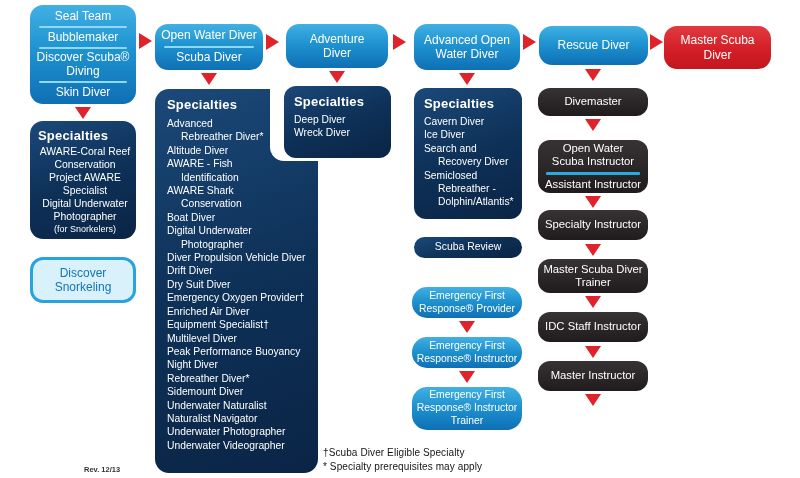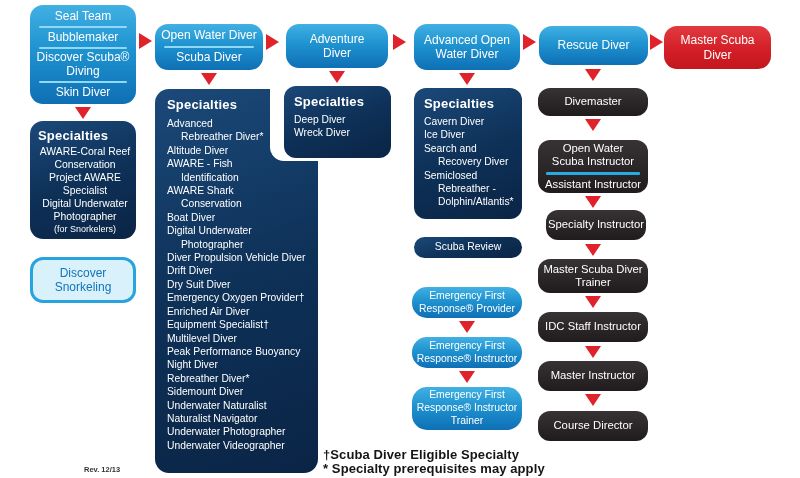--- a/index.html
+++ b/index.html
@@ -47,21 +47,21 @@
 
   .snork { position:absolute; background:#d9f1fb; border:3px solid #29a3dd; border-radius:13px;
            color:#1274ba; font-size:12px; line-height:1.2; }
 
   .pill { border-radius:15px; }
   .blkline { font-size:11.3px; line-height:1.18; }
   .cyanline { height:3px; background:#29abe2; width:86%; margin:3px auto; border-radius:1px; }
 
   .efr-label { font-size:10.4px; line-height:1.22; }
 
-  .footnote { position:absolute; font-size:13px; font-weight:700; color:#151515; letter-spacing:.1px;text-align:center; }
+  .footnote { position:absolute; font-size:10px; font-weight:400; color:#151515; letter-spacing:.1px;text-align:center; }
   .rev { position:absolute; font-size:7.5px; font-weight:700; color:#333; }
 </style>
 </head>
 <body>
 
 <div class="canvas">
 
   <div class="box blue" style="left:30px;top:5px;width:106px;height:99px;">
     <div class="rowstack">
       <div class="row">Seal Team</div>
@@ -218,42 +218,39 @@
   <div class="arrow-d" style="left:585px;top:119px;"></div>
 
   <div class="box black center" style="left:538px;top:140px;width:110px;height:53px;">
     <div class="blkline pre">Open Water
 Scuba Instructor</div>
     <div class="cyanline"></div>
     <div class="blkline">Assistant Instructor</div>
   </div>
   <div class="arrow-d" style="left:585px;top:196px;"></div>
 
-  <div class="box black center" style="left:538px;top:210px;width:100px;height:30px;margin-left:8px;">
+  <div class="box black center" style="left:538px;top:210px;width:110px;height:30px;">
     <div class="blkline">Specialty Instructor</div>
   </div>
   <div class="arrow-d" style="left:585px;top:244px;"></div>
 
   <div class="box black center" style="left:538px;top:259px;width:110px;height:34px;">
     <div class="blkline pre">Master Scuba Diver
 Trainer</div>
   </div>
   <div class="arrow-d" style="left:585px;top:296px;"></div>
 
   <div class="box black center" style="left:538px;top:312px;width:110px;height:30px;">
     <div class="blkline">IDC Staff Instructor</div>
   </div>
   <div class="arrow-d" style="left:585px;top:346px;"></div>
 
   <div class="box black center" style="left:538px;top:361px;width:110px;height:30px;">
     <div class="blkline">Master Instructor</div>
   </div>
   <div class="arrow-d" style="left:585px;top:394px;"></div>
 
-  <div class="box black center" style="left:538px;top:411px;width:110px;height:30px;">
-    <div class="blkline">Course Director</div>
-  </div>
 
   <div class="footnote" style="left:323px;top:447px;">†Scuba Diver Eligible Specialty</div>
   <div class="footnote" style="left:323px;top:461px;">* Specialty prerequisites may apply</div>
   <div class="rev" style="left:84px;top:465px;">Rev. 12/13</div>
 
 </div>
 
 </body></html>

